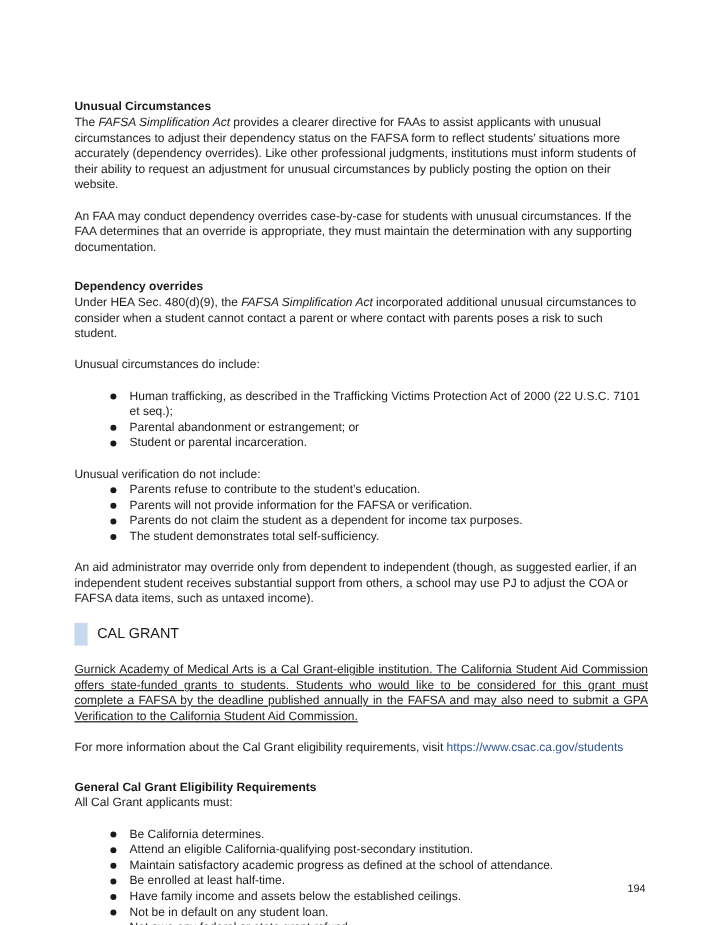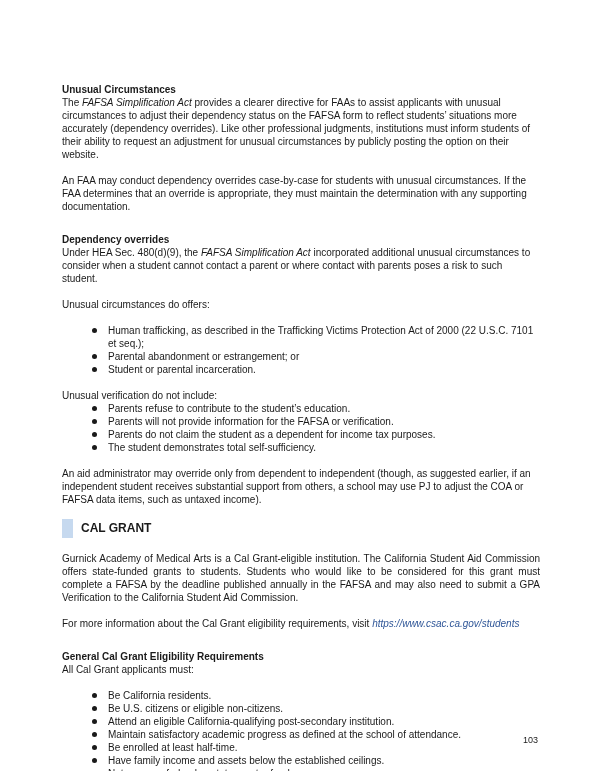--- a/index.html
+++ b/index.html
@@ -12,43 +12,43 @@
   p { margin: 0; }
   .bold { font-weight: bold; margin-top: 20px; }
   .block { margin-bottom: 13px; }
   ul { margin: 0; padding: 0; list-style: none; }
   ul li { position: relative; padding-left: 46px; }
   ul li::before {
     content: ""; position: absolute; left: 30px; top: 4px;
     width: 5px; height: 5px; border-radius: 50%; background: #1a1a1a;
   }
   .list-gap-top { margin-top: 13px; }
-  .justify { text-align: justify; }
+  .justify { text-align: justify; text-decoration: underline; }
   .heading2 {
     display: flex; align-items: center; margin: 3px 0 14px 0;
   }
   .heading2 .bar { width: 11px; height: 19px; background: #c6d9ef; margin-right: 8px; }
-  .heading2 .txt { font-weight: bold; font-size: 12px; }
-  a.link { color: #2e5597; text-decoration: none; font-style: italic; }
+  .heading2 .txt { font-weight: normal; font-size: 12px; }
+  a.link { color: #2e5597; text-decoration: none; }
   .page-number { position: absolute; left: 523px; top: 735px; font-size: 9px; }
 </style>
 </head>
 <body>
 
 <div class="page">
 
   <p class="bold">Unusual Circumstances</p>
   <p class="block"><span>The </span><i>FAFSA Simplification Act</i><span> provides a clearer directive for FAAs to assist applicants with unusual circumstances to adjust their dependency status on the FAFSA form to reflect students’ situations more accurately (dependency overrides). Like other professional judgments, institutions must inform students of their ability to request an adjustment for unusual circumstances by publicly posting the option on their website.</span></p>
 
   <p class="block">An FAA may conduct dependency overrides case-by-case for students with unusual circumstances. If the FAA determines that an override is appropriate, they must maintain the determination with any supporting documentation.</p>
 
   <p class="bold">Dependency overrides</p>
   <p class="block"><span>Under HEA Sec. 480(d)(9), the </span><i>FAFSA Simplification Act</i><span> incorporated additional unusual circumstances to consider when a student cannot contact a parent or where contact with parents poses a risk to such student.</span></p>
 
-  <p>Unusual circumstances do offers:</p>
+  <p>Unusual circumstances do include:</p>
   <ul class="list-gap-top block">
     <li>Human trafficking, as described in the Trafficking Victims Protection Act of 2000 (22 U.S.C. 7101 et seq.);</li>
     <li>Parental abandonment or estrangement; or</li>
     <li>Student or parental incarceration.</li>
   </ul>
 
   <p>Unusual verification do not include:</p>
   <ul class="block">
     <li>Parents refuse to contribute to the student’s education.</li>
     <li>Parents will not provide information for the FAFSA or verification.</li>
@@ -63,23 +63,23 @@
     <span class="txt">CAL GRANT</span>
   </div>
 
   <p class="block justify">Gurnick Academy of Medical Arts is a Cal Grant-eligible institution. The California Student Aid Commission offers state-funded grants to students. Students who would like to be considered for this grant must complete a FAFSA by the deadline published annually in the FAFSA and may also need to submit a GPA Verification to the California Student Aid Commission.</p>
 
   <p class="block"><span>For more information about the Cal Grant eligibility requirements, visit </span><a class="link">https://www.csac.ca.gov/students</a></p>
 
   <p class="bold">General Cal Grant Eligibility Requirements</p>
   <p>All Cal Grant applicants must:</p>
   <ul class="list-gap-top">
-    <li>Be California residents.</li>
-    <li>Be U.S. citizens or eligible non-citizens.</li>
+    <li>Be California determines.</li>
     <li>Attend an eligible California-qualifying post-secondary institution.</li>
     <li>Maintain satisfactory academic progress as defined at the school of attendance.</li>
     <li>Be enrolled at least half-time.</li>
     <li>Have family income and assets below the established ceilings.</li>
+    <li>Not be in default on any student loan.</li>
     <li>Not owe any federal or state grant refund.</li>
   </ul>
 </div>
 
-<div class="page-number">103</div>
+<div class="page-number">194</div>
 
 </body></html>

